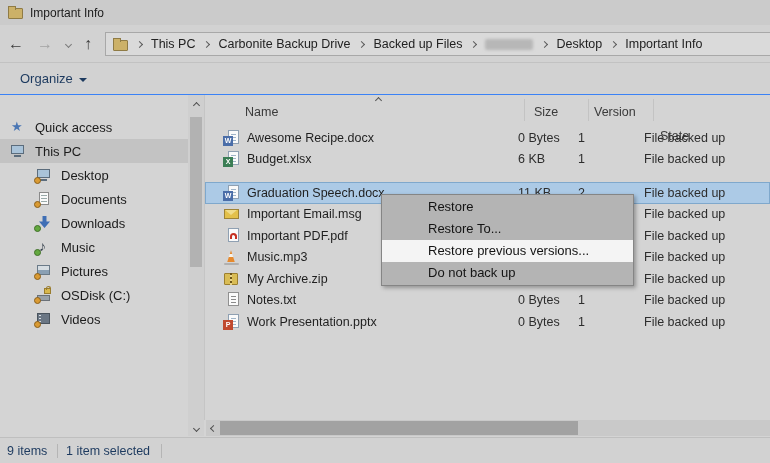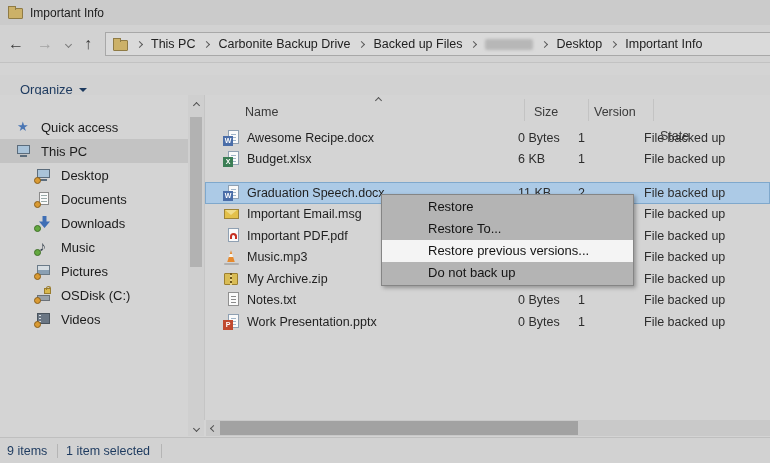--- a/index.html
+++ b/index.html
@@ -11,34 +11,34 @@
   .titlebar .title { font-size:12px; color:#1c1c1c; }
 
   .navbar { position:absolute; left:0; top:25px; width:770px; height:38px; background:#d2d2d2; border-bottom:1px solid #c2c2c2; }
   .nav-arrows { position:absolute; left:8px; top:0; height:38px; display:flex; align-items:center; gap:13px; }
   .arrow { font-size:16px; line-height:1; color:#3c3c3c; }
   .arrow.dim { color:#a3a3a3; }
   .addressbar { position:absolute; left:105px; top:7px; width:665px; height:24px; background:#dadada; border:1px solid #a8a8a8; border-right:none; display:flex; align-items:center; gap:9px; padding-left:7px; font-size:12.5px; color:#222; }
   .crumb { white-space:nowrap; }
   .redacted { width:48px; height:11px; background:#b7b7b7; border-radius:2px; filter:blur(1.5px); }
 
-  .toolbar { position:absolute; left:0; top:75px; width:770px; height:32px; background:#d2d2d2; border-bottom:4px solid #3b82f6; display:flex; align-items:center; padding-left:20px; }
+  .toolbar { position:absolute; left:0; top:63px; width:770px; height:32px; background:#d2d2d2; border-bottom:1px solid #3b82f6; display:flex; align-items:center; padding-left:20px; }
   .organize { display:flex; align-items:center; gap:6px; background:none; border:none; font-family:inherit; font-size:13px; color:#1d3a5f; }
   .tri-d { width:0; height:0; border-left:4px solid transparent; border-right:4px solid transparent; border-top:4px solid #1d3a5f; margin-top:2px; }
 
   
   .chev { display:inline-block; width:5px; height:5px; border-right:1.2px solid #5a5a5a; border-bottom:1.2px solid #5a5a5a; }
   .chev.r { transform:rotate(-45deg); }
   .chev.u { transform:rotate(-135deg); }
   .chev.d { transform:rotate(45deg); }
   .chev.l { transform:rotate(135deg); }
 
   
   .sidebar { position:absolute; left:0; top:95px; width:188px; bottom:26px; background:#d4d4d4; padding-top:20px; }
-  .side-item { height:24px; display:flex; align-items:center; gap:8px; padding-left:16px; font-size:13px; color:#1c1c1c; }
+  .side-item { height:24px; display:flex; align-items:center; gap:8px; padding-left:10px; font-size:13px; color:#1c1c1c; }
   .side-item.child { padding-left:36px; }
   .side-item.selected { background:#c3c3c3; }
   .vscroll { position:absolute; left:188px; top:95px; width:16px; bottom:27px; background:#cfcfcf; }
   .vscroll .btn { position:absolute; left:0; width:16px; height:16px; display:flex; align-items:center; justify-content:center; }
   .vscroll .btn.up { top:2px; } 
   .vscroll .thumb { position:absolute; left:2px; top:22px; width:12px; height:150px; background:#b2b2b2; }
 
   
   .main { position:absolute; left:204px; top:95px; right:0; bottom:43px; background:#d4d4d4; border-left:1px solid #c5c5c5; }
   .lheader { position:absolute; left:16px; top:0; right:0; height:30px; font-size:12.5px; color:#3a3a3a; }

